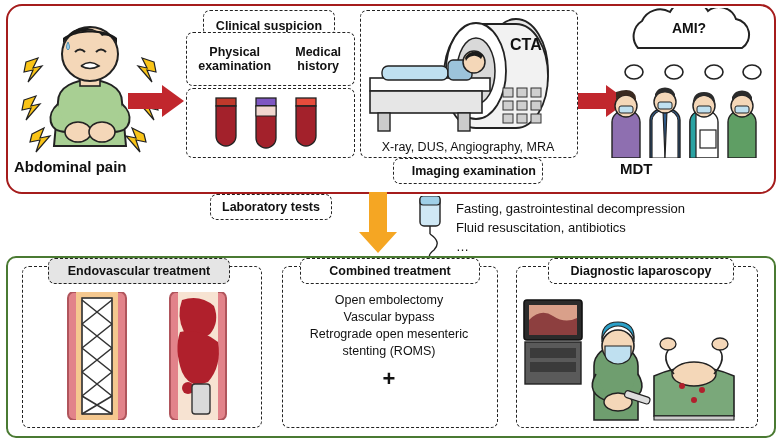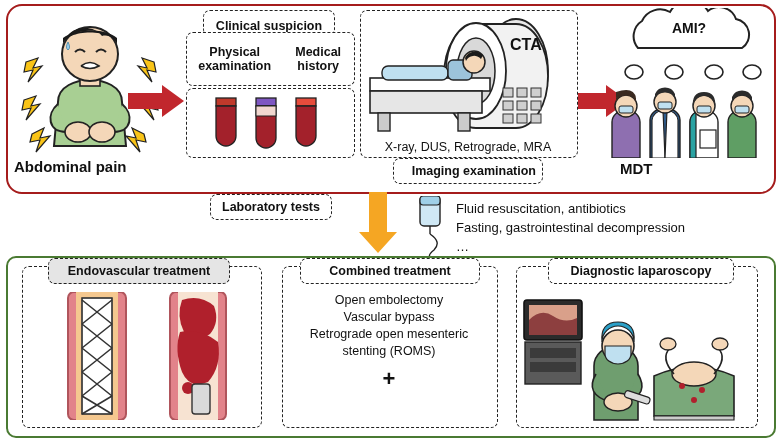--- a/index.html
+++ b/index.html
@@ -143,21 +143,21 @@
     <rect x="4" y="75" width="112" height="22" fill="#e6e6e6" stroke="#222" stroke-width="1.6"></rect>
     <rect x="12" y="97" width="12" height="18" fill="#cccccc" stroke="#222" stroke-width="1.4"></rect>
     <rect x="92" y="97" width="12" height="18" fill="#cccccc" stroke="#222" stroke-width="1.4"></rect>
 
     <rect x="16" y="50" width="66" height="14" rx="6" fill="#bfe0f0" stroke="#222" stroke-width="1.4"></rect>
     <rect x="82" y="44" width="24" height="20" rx="5" fill="#9cc3da" stroke="#222" stroke-width="1.4"></rect>
     <circle cx="108" cy="46" r="11" fill="#f4d7b8" stroke="#222" stroke-width="1.5"></circle>
     <path d="M99,42 a11,11 0 0 1 18,-3 l-2,4 a9,9 0 0 0 -15,2 Z" fill="#1a1a1a"></path>
   </svg>
 
-  <div class="abs plain-text" style="left:358px;top:140px;width:220px;">X-ray, DUS, Retrograde, MRA</div>
+  <div class="abs plain-text" style="left:358px;top:140px;width:220px;">X-ray, DUS, Angiography, MRA</div>
 
   <div class="abs" style="left:510px;top:36px;font-size:16px;font-weight:700;">CTA</div>
 
   <div class="abs dash" style="left:393px;top:158px;width:148px;height:24px;justify-content:flex-end;">
     <span class="dash-label">Imaging examination</span>
   </div>
 
   <svg class="abs" style="left:578px;top:84px;" width="52" height="34">
     <polygon class="arrow-red" points="0,9 28,9 28,1 50,17 28,33 28,25 0,25"></polygon>
   </svg>
@@ -216,22 +216,22 @@
   </svg>
 
   <svg class="abs" style="left:406px;top:196px;" width="52" height="62">
     <rect x="14" y="0" width="20" height="30" rx="4" fill="#cfe8f5" stroke="#222" stroke-width="1.4"></rect>
     <rect x="14" y="0" width="20" height="9" rx="3" fill="#9fd0e8" stroke="#222" stroke-width="1.2"></rect>
     <line x1="24" y1="30" x2="24" y2="38" stroke="#222" stroke-width="1.4"></line>
     <path d="M24,38 q12,8 4,16 q-10,8 2,8" stroke="#222" stroke-width="1.4" fill="none"></path>
   </svg>
 
   <div class="abs txt-lg" style="left:456px;top:200px;width:300px;line-height:1.45;">
+    <div>Fasting, gastrointestinal decompression</div>
     <div>Fluid resuscitation, antibiotics</div>
-    <div>Fasting, gastrointestinal decompression</div>
     <div>…</div>
   </div>
 
   <div class="abs" id="bottom-panel"></div>
 
   <div class="abs dash" style="left:22px;top:266px;width:238px;height:160px;"></div>
   <div class="abs dash" style="left:48px;top:258px;width:180px;height:24px;background:#e5e5e5;">
     <span class="dash-label">Endovascular treatment</span>
   </div>
 

